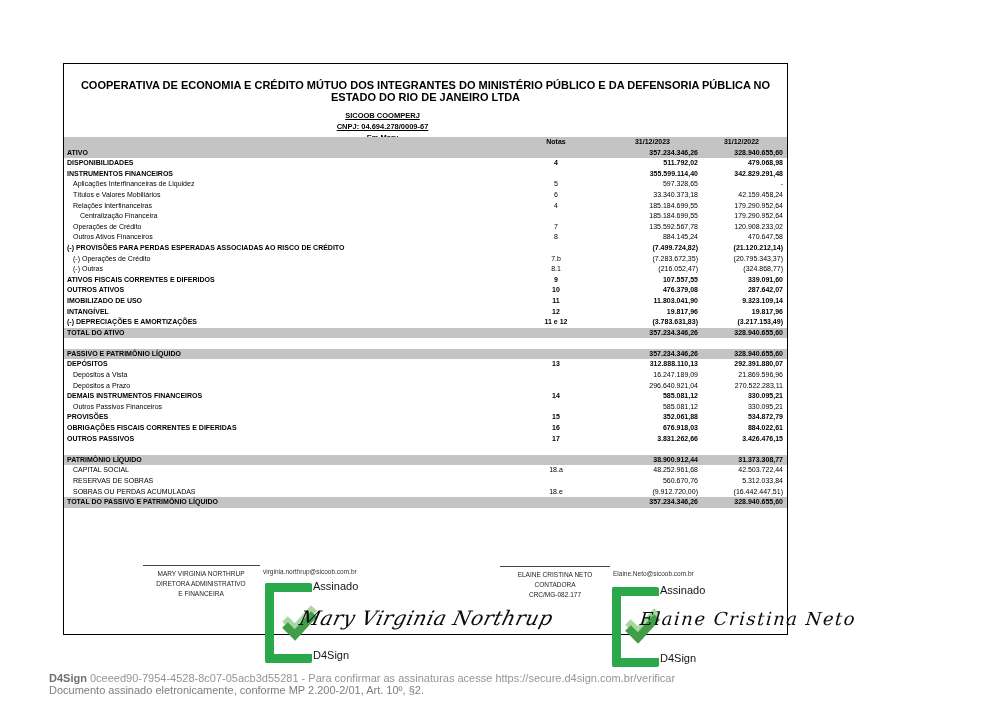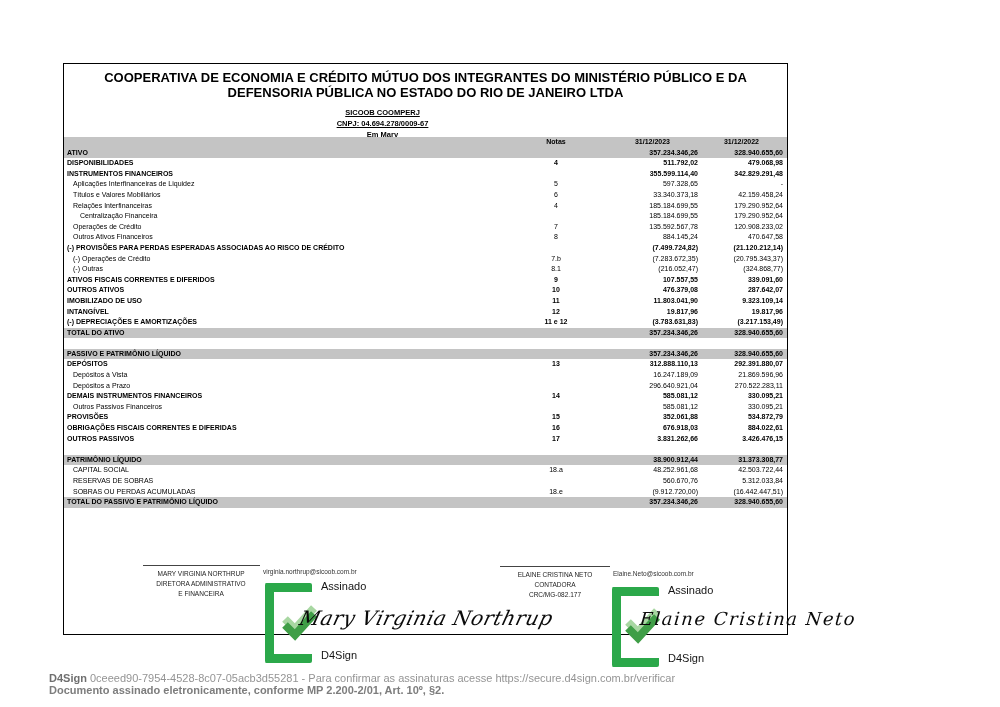--- a/index.html
+++ b/index.html
@@ -3,21 +3,21 @@
 <meta charset="utf-8">
 <style>
   * { margin:0; padding:0; box-sizing:border-box; }
   html,body { width:1000px; height:707px; background:#ffffff; font-family:"Liberation Sans", sans-serif; position:relative; overflow:hidden; }
 
   .page {
     position:absolute; left:63px; top:63px; width:725px; height:572px;
     border:1.5px solid #000; background:#fff;
   }
   .doc-title {
-    margin-top:6px; text-align:center; font-size:13px; font-weight:bold; color:#000;
+    margin-top:15px; text-align:center; font-size:11px; font-weight:bold; color:#000;
     letter-spacing:0px;
   }
   .doc-sub { margin-top:7px; margin-right:86px; text-align:center; font-size:7.5px; font-weight:bold; color:#000; }
   .doc-sub div { line-height:11px;text-decoration:underline; }
 
   .table { position:absolute; left:0; top:73px; width:100%; }
   .row {
     display:grid; grid-template-columns:457px 70px 107px 89px;
     height:10.6px; line-height:10.6px; font-size:7px; color:#000;
   }
@@ -35,32 +35,32 @@
   
   .sig-rule { position:absolute; height:1px; background:#444; }
   .sig-names { position:absolute; text-align:center; font-size:6.5px; color:#222; line-height:10px; }
   .sig-email { position:absolute; font-size:6.5px; color:#333; white-space:nowrap; }
 
   .stamp-bracket {
     position:absolute; width:47px; height:80px;
     border-left:9px solid #2ba84a; border-top:9px solid #2ba84a; border-bottom:9px solid #2ba84a;
     border-radius:2px;
   }
-  .stamp-label { position:absolute; font-size:11px; color:#141414; white-space:nowrap;padding-left:8px; }
+  .stamp-label { position:absolute; font-size:11px; color:#141414; white-space:nowrap; }
   .script-sig {
     position:absolute; font-family:"DejaVu Serif", serif; font-style:italic;
     color:#0a0a0a; white-space:nowrap;
   }
   .script-left { font-size:20px; transform:skewX(-14deg); letter-spacing:0.5px; }
   .script-right { font-size:18px; transform:skewX(-5deg); letter-spacing:1.5px; }
   .check-svg { position:absolute; }
 
   .footer { position:absolute; left:49px; top:672px; font-size:11px; color:#949494; line-height:12px; }
   .footer .brand { font-weight:bold; color:#6f6f6f; }
-  .footer .l2 { font-weight:bold; color:#7d7d7d; }
+  .footer .l2 { font-weight:normal; color:#7d7d7d; }
 </style>
 </head>
 <body>
 
 <div class="page">
   <div class="doc-title">COOPERATIVA DE ECONOMIA E CRÉDITO MÚTUO DOS INTEGRANTES DO MINISTÉRIO PÚBLICO E DA DEFENSORIA PÚBLICA NO ESTADO DO RIO DE JANEIRO LTDA</div>
   <div class="doc-sub">
     <div>SICOOB COOMPERJ</div>
     <div>CNPJ: 04.694.278/0009-67</div>
     <div>Em Mary</div>

